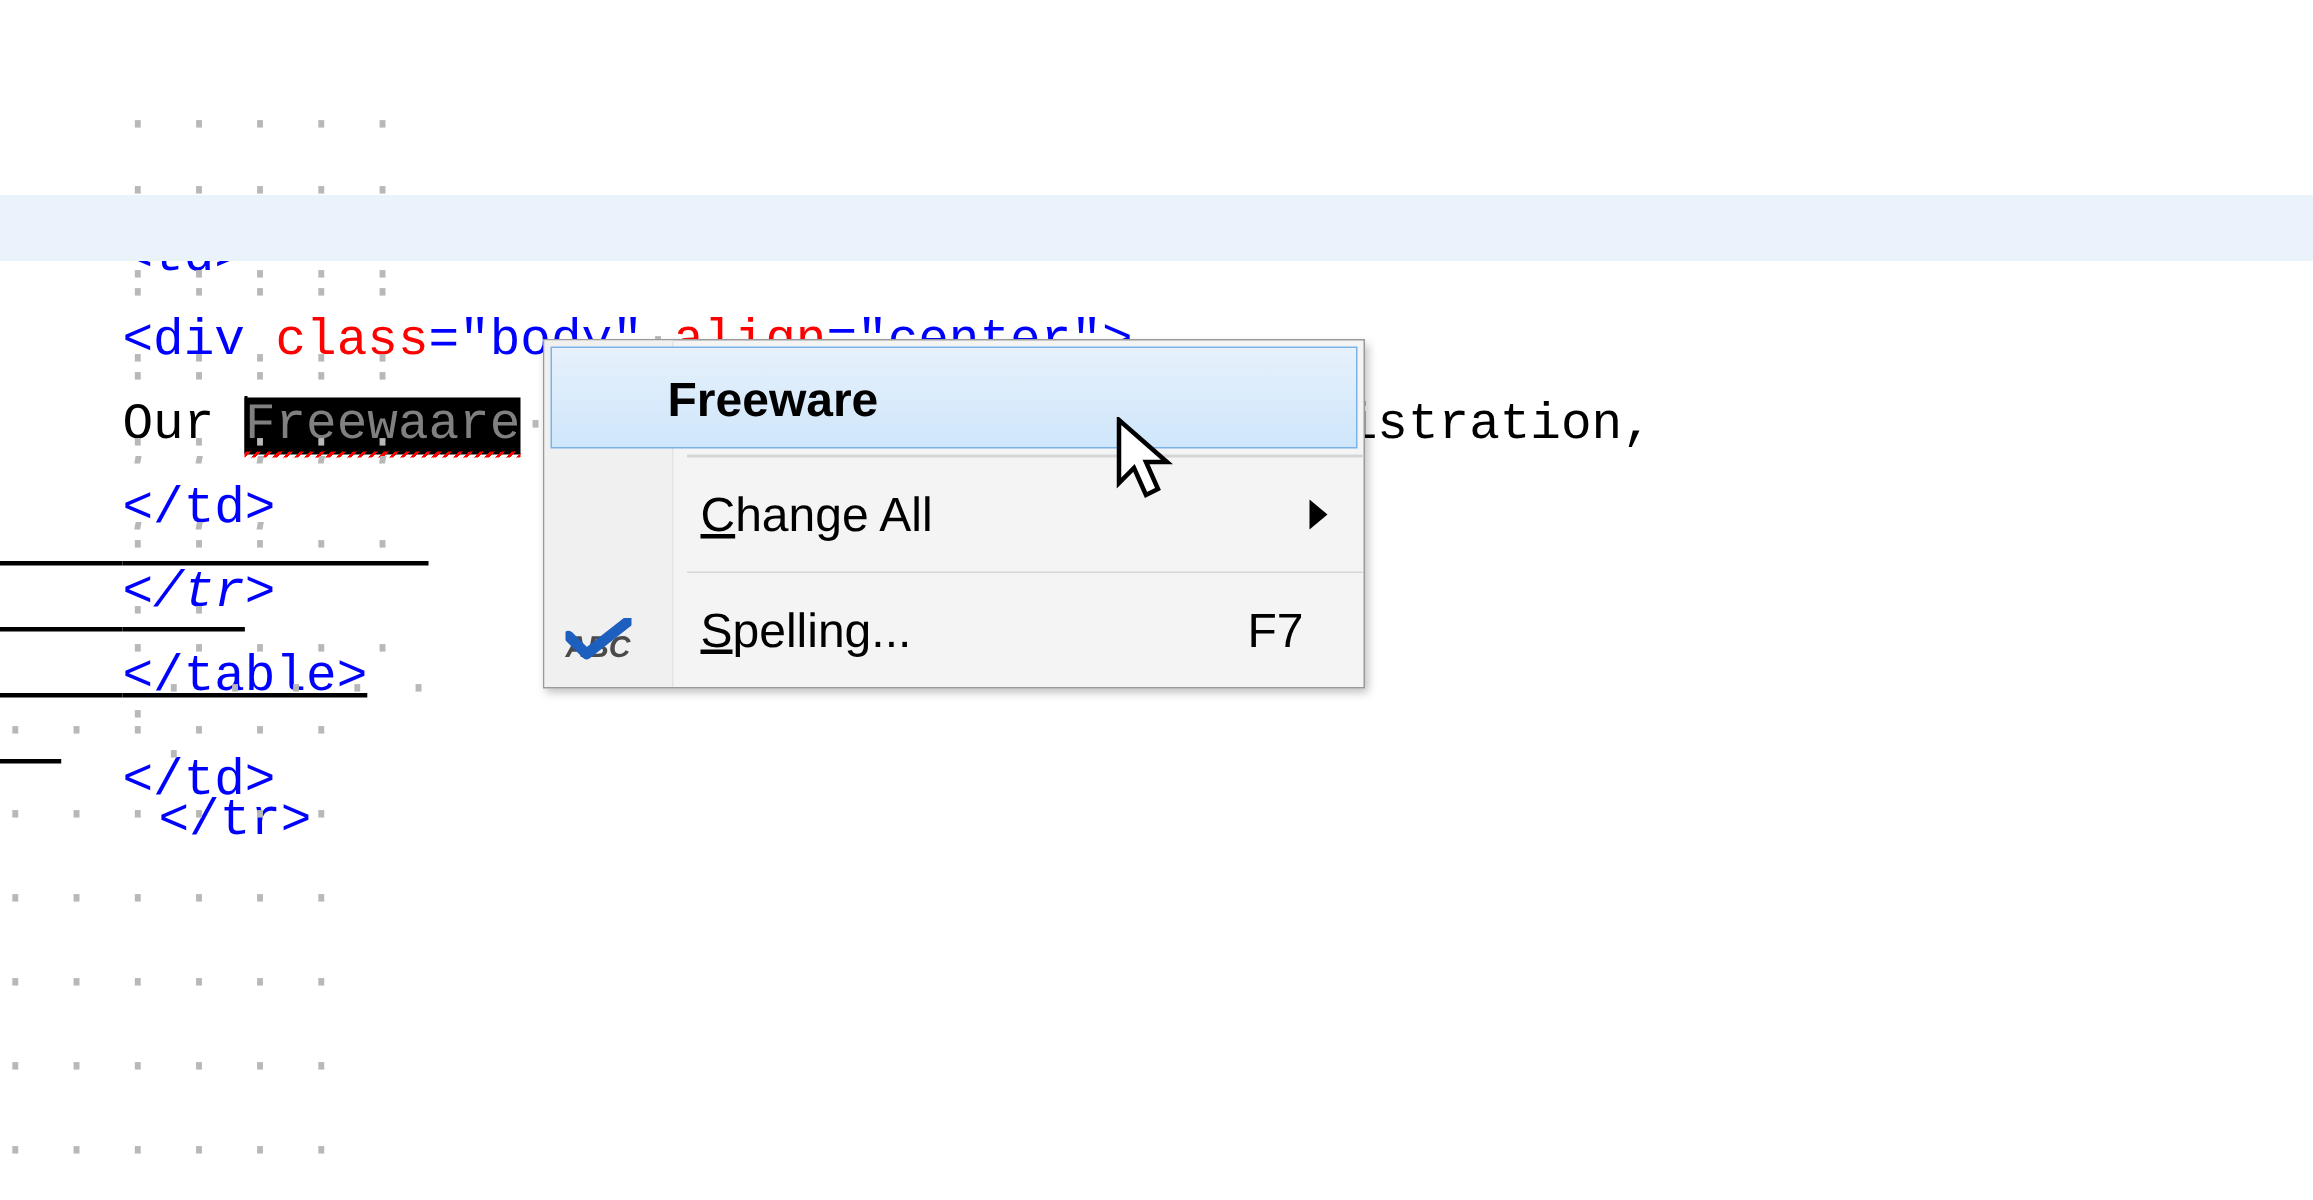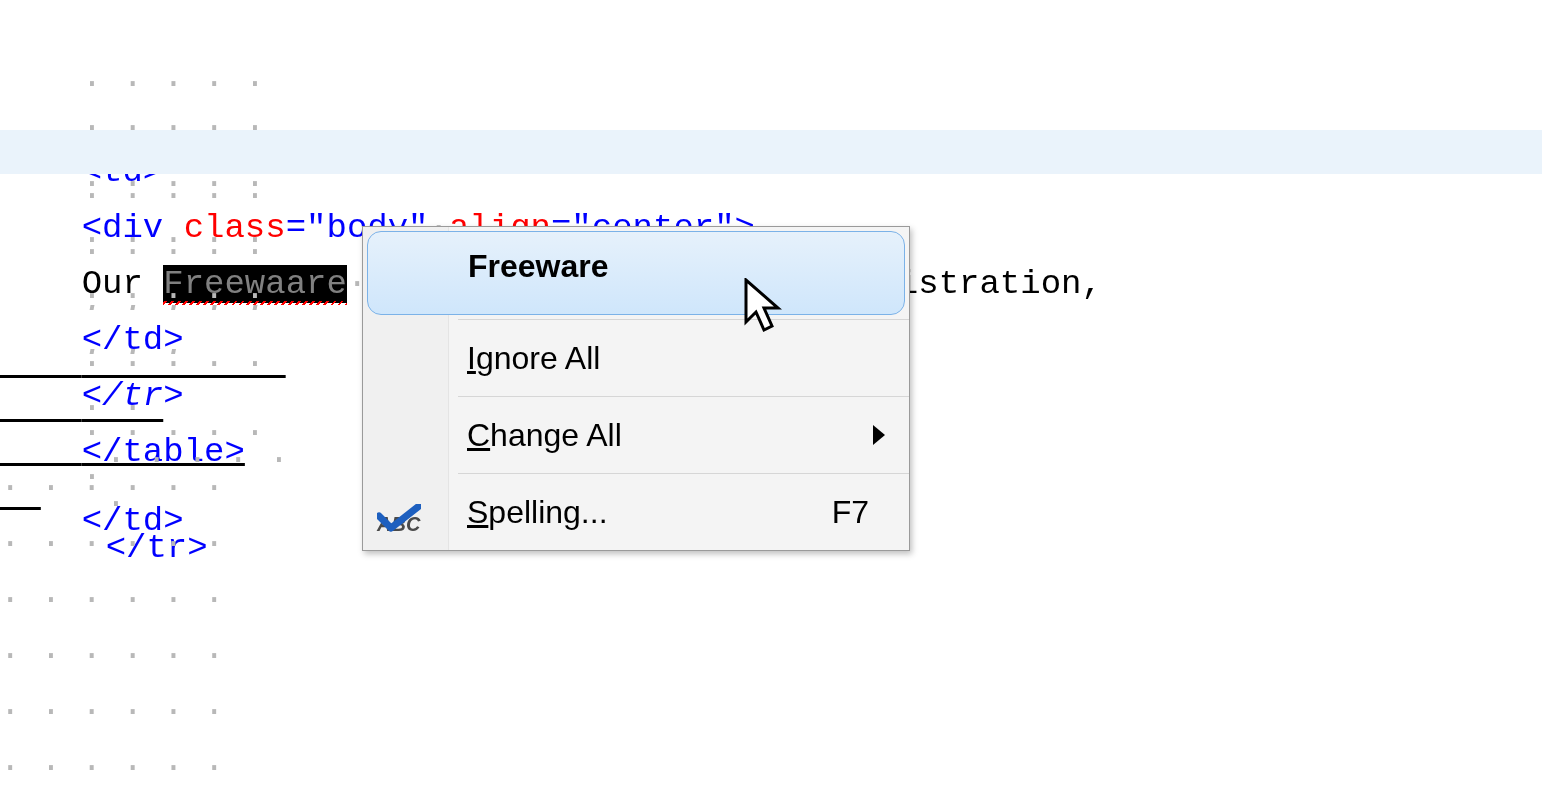--- a/index.html
+++ b/index.html
@@ -83,26 +83,26 @@
     position: relative;
     height: 76px;
     line-height: 76px;
     padding-left: 104px;
     padding-right: 20px;
     color: #000;
     cursor: default;
   }
   .menu-item.selected {
     margin: 4px;
-    height: 84px;
+    height: 68px;
     line-height: 68px;
-    padding-left: 100px;
+    padding-left: 77px;
     background: linear-gradient(#e6f1fb, #cfe6fb);
     border: 1px solid #7bb2e8;
-    border-radius: 14px;
+    border-radius: 0;
     font-weight: bold;
   }
   .menu-sep {
     margin-left: 95px;
     border-top: 1px solid #d6d6d6;
   }
   .menu-item .shortcut {
     position: absolute;
     right: 40px;
   }
@@ -213,23 +213,20 @@
 </div>
 
 <div class="menu">
   <div class="menu-gutter"></div>
 
   <div class="menu-item selected">
     <span>Freeware</span>
   </div>
   <div class="menu-sep"></div>
 
-  <div class="menu-item">
-    <span><span class="u">I</span>gnore All</span>
-  </div>
 
   <div class="menu-sep"></div>
 
   <div class="menu-item">
     <span><span class="u">C</span>hange All</span>
     <span class="sub"></span>
   </div>
   <div class="menu-sep"></div>
 
 

